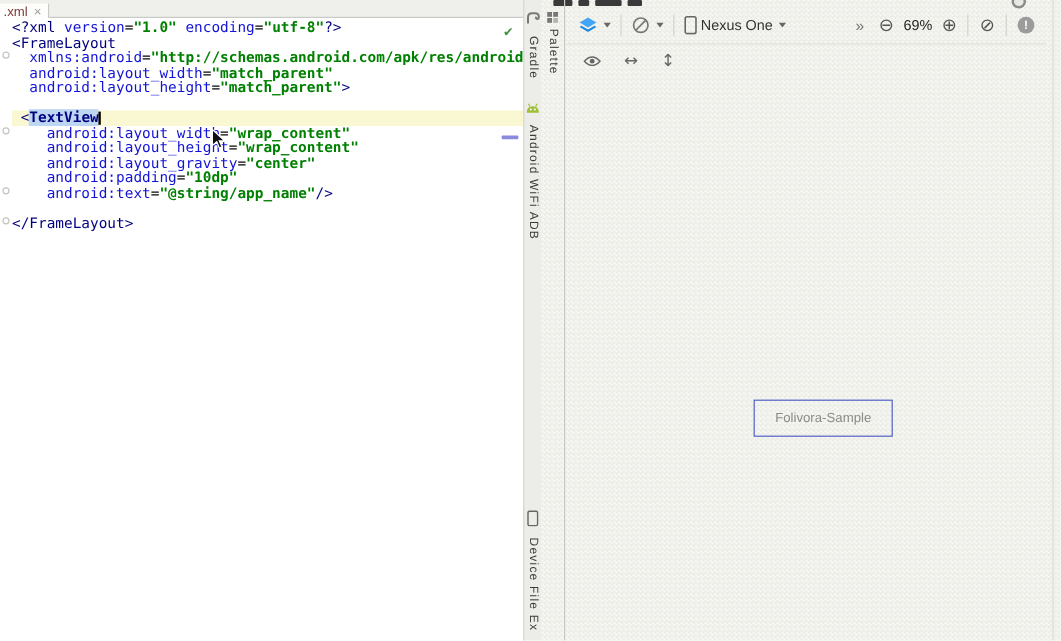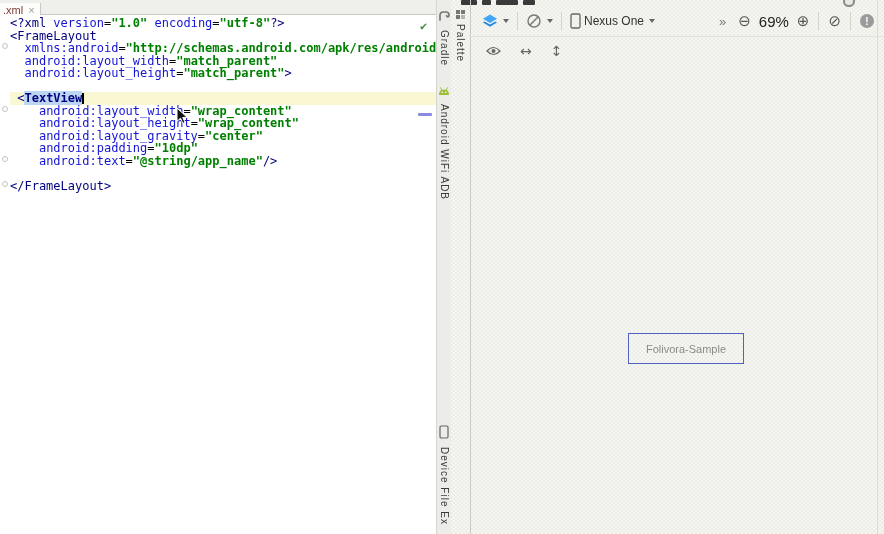--- a/index.html
+++ b/index.html
@@ -63,30 +63,30 @@
   .clipped-header { position:absolute; left:10px; top:0; height:6px; display:flex; gap:5px; align-items:flex-start; overflow:hidden; }
   .clipped-header i { display:block; height:5px; background:#3a3a3a; border-radius:1px; }
   .clipped-header i:nth-child(1){ width:16px; } .clipped-header i:nth-child(2){ width:9px; }
   .clipped-header i:nth-child(3){ width:22px; } .clipped-header i:nth-child(4){ width:12px; }
 
   .pin { position:absolute; left:392px; top:-4px; width:12px; height:11px; border:2px solid #8a8a8a; border-radius:50%; background:#e8e8e4; }
 
   .palette-strip { position:absolute; left:0; top:0; width:20px; height:534px; border-right:1px solid #c9c9c5;
     display:flex; flex-direction:column; align-items:center; padding-top:9px; gap:4px; cursor:pointer; }
 
-  .design-main { position:absolute; left:21px; top:0; right:0; height:534px; }
+  .design-main { position:absolute; left:21px; top:0; right:12px; height:534px; }
   .toolbar-row1 { position:absolute; left:0; right:0; top:6px; height:31px; display:flex; align-items:center;
     padding:0 10px 0 10px; border-bottom:1px solid #e2e2dc; }
   .toolbar-row2 { position:absolute; left:0; right:0; top:38px; height:26px; display:flex; align-items:center; gap:19px; padding-left:14px; }
   .tb-btn { display:inline-flex; align-items:center; gap:3px; cursor:pointer; }
   .tb-sep { width:1px; height:18px; background:#d4d4cf; margin:0 8px; }
   .dd-arrow { width:0; height:0; border-left:3.5px solid transparent; border-right:3.5px solid transparent; border-top:4px solid #666; margin-left:2px; }
   .tb-text { font-size:12px; color:#333; }
   .glyph-btn { font-family:"DejaVu Sans", sans-serif; font-size:15px; color:#555; cursor:pointer; line-height:1; }
-  .zoom-label { font-size:15px; color:#222; margin:0 8px; }
+  .zoom-label { font-size:12px; color:#222; margin:0 8px; }
   .chev { font-size:13px; color:#777; letter-spacing:-2px; margin-right:14px; cursor:pointer; }
   .warn-badge { width:14px; height:14px; border-radius:50%; background:#9b9b9b; color:#fff; font-size:10px; font-weight:bold;
     display:inline-flex; align-items:center; justify-content:center; cursor:pointer; }
   .spacer { flex:1; }
   .arrow-glyph { font-family:"DejaVu Sans", sans-serif; font-size:14px; color:#666; cursor:pointer; line-height:1; }
 
   .widget {
     position:absolute; left:177px; top:333px; width:116px; height:31px;
     border:1px solid var(--widget_border,#5361c5);
     color:var(--widget_text,#8a8a8a); font-size:11px;

